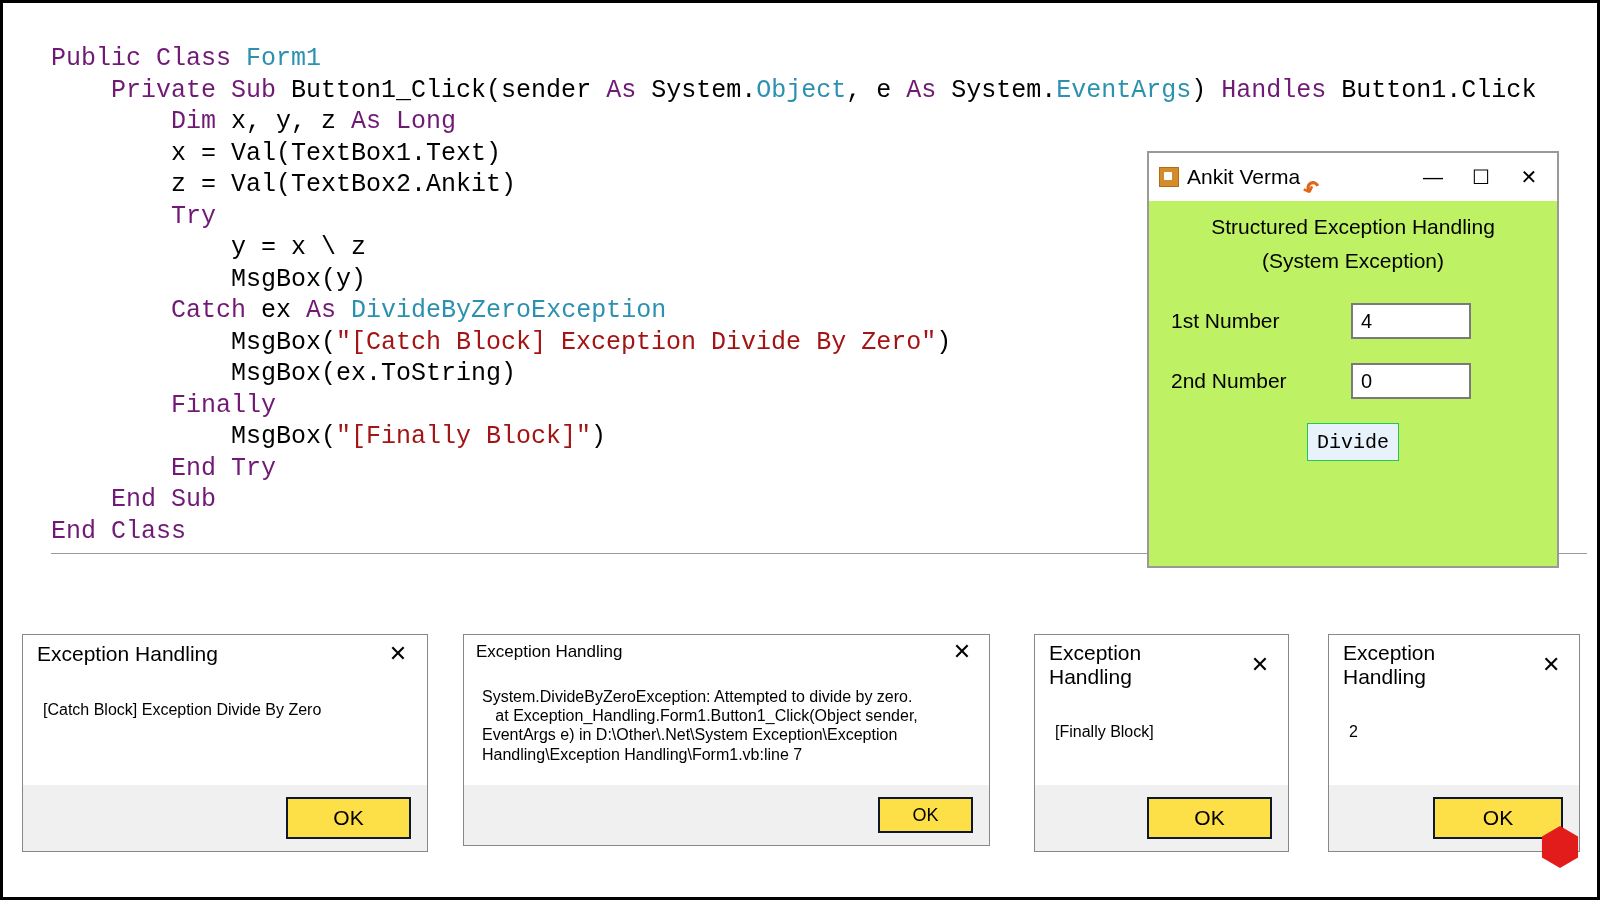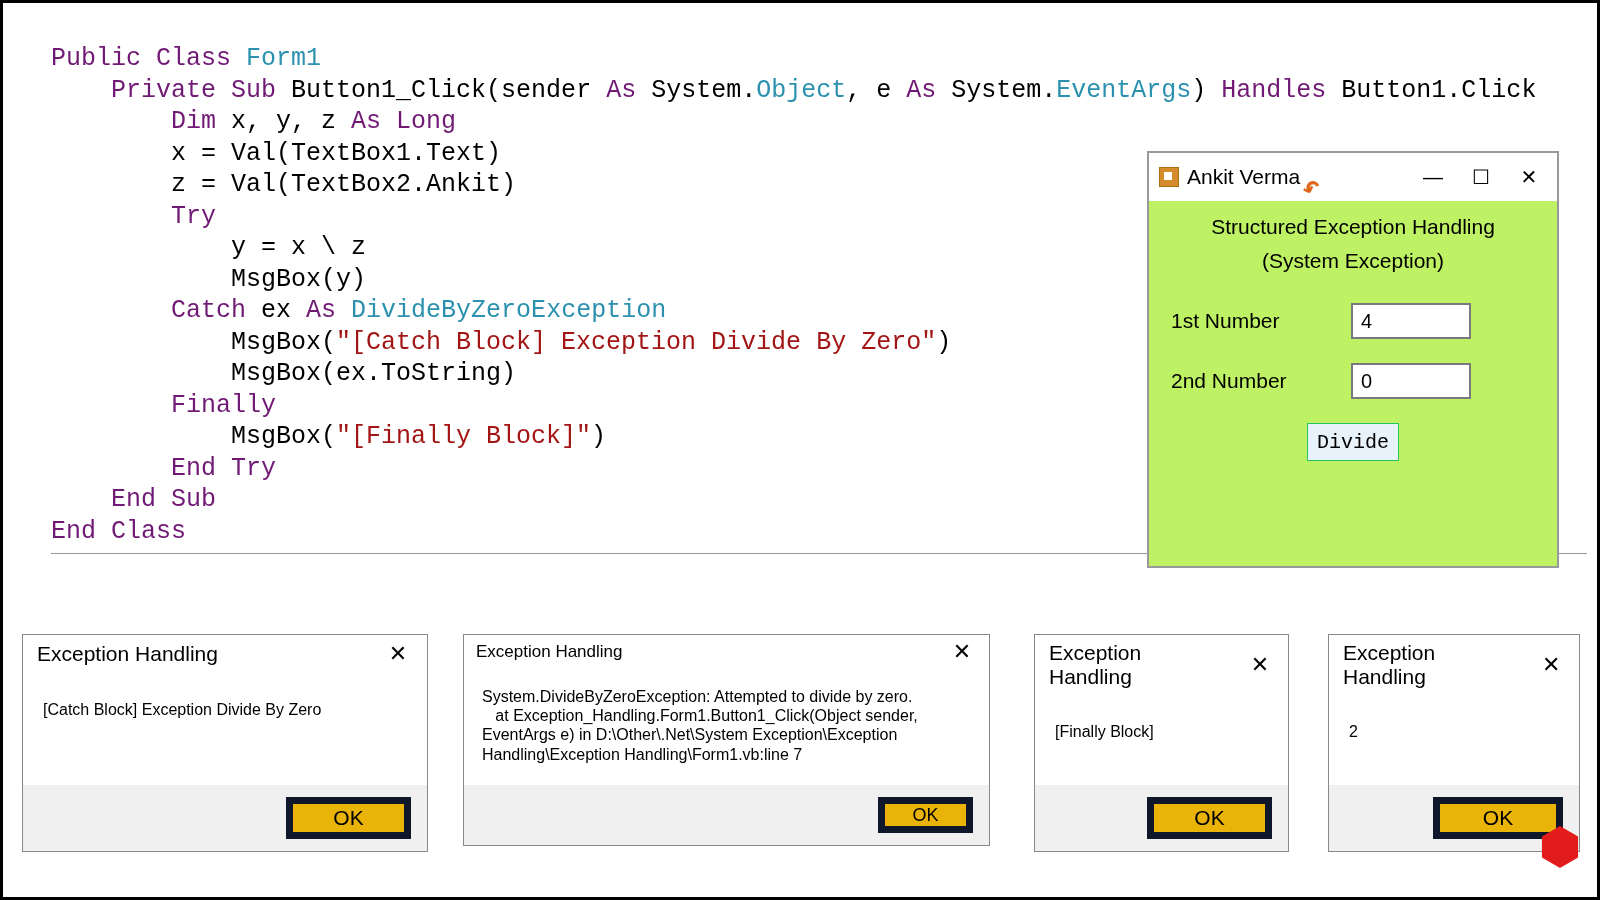--- a/index.html
+++ b/index.html
@@ -91,21 +91,21 @@
 .msgbox-body-wrap { flex: 1; display: flex; flex-direction: column; }
 .msgbox-body {
   padding: 28px 20px 20px 20px; font-size: 16px; flex: 1;
   display: flex; align-items: flex-start;
 }
 .msgbox-body.small { font-size: 16px; line-height: 1.2; padding: 18px 18px 12px 18px; }
 .msgbox-footer {
   background: #f0f0f0; padding: 12px 16px; display: flex; justify-content: flex-end;
 }
 .ok-btn {
-  width: 125px; height: 42px; border: 7px solid #0f172a; background: #eab308;
+  width: 125px; height: 42px; border: 2px solid #0f172a; background: #fde047;
   font-size: 21px; font-family: inherit; cursor: pointer;
 }
 #mb1 { top: 631px; left: 19px; width: 406px; height: 218px; }
 #mb2 { top: 631px; left: 460px; width: 527px; height: 212px; }
 #mb2 .msgbox-title { font-size: 17px; padding: 4px 12px; }
 #mb2 .ok-btn { width: 95px; height: 36px; font-size: 18px; }
 #mb3 { top: 631px; left: 1031px; width: 255px; height: 218px; }
 #mb4 { top: 631px; left: 1325px; width: 252px; height: 218px; }
 #mb4 .ok-btn { width: 130px; }
 .subscribe-badge {

